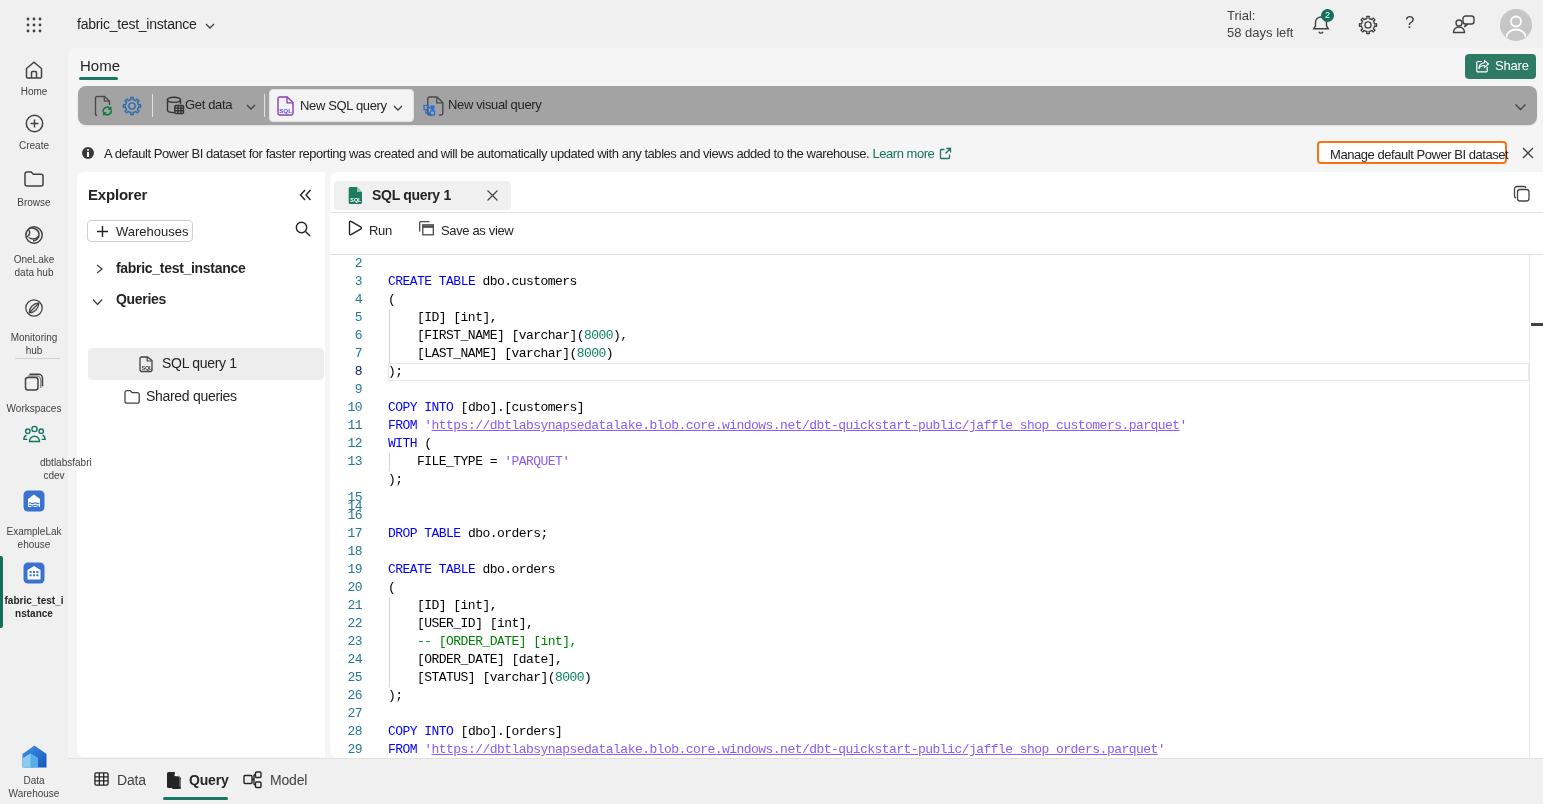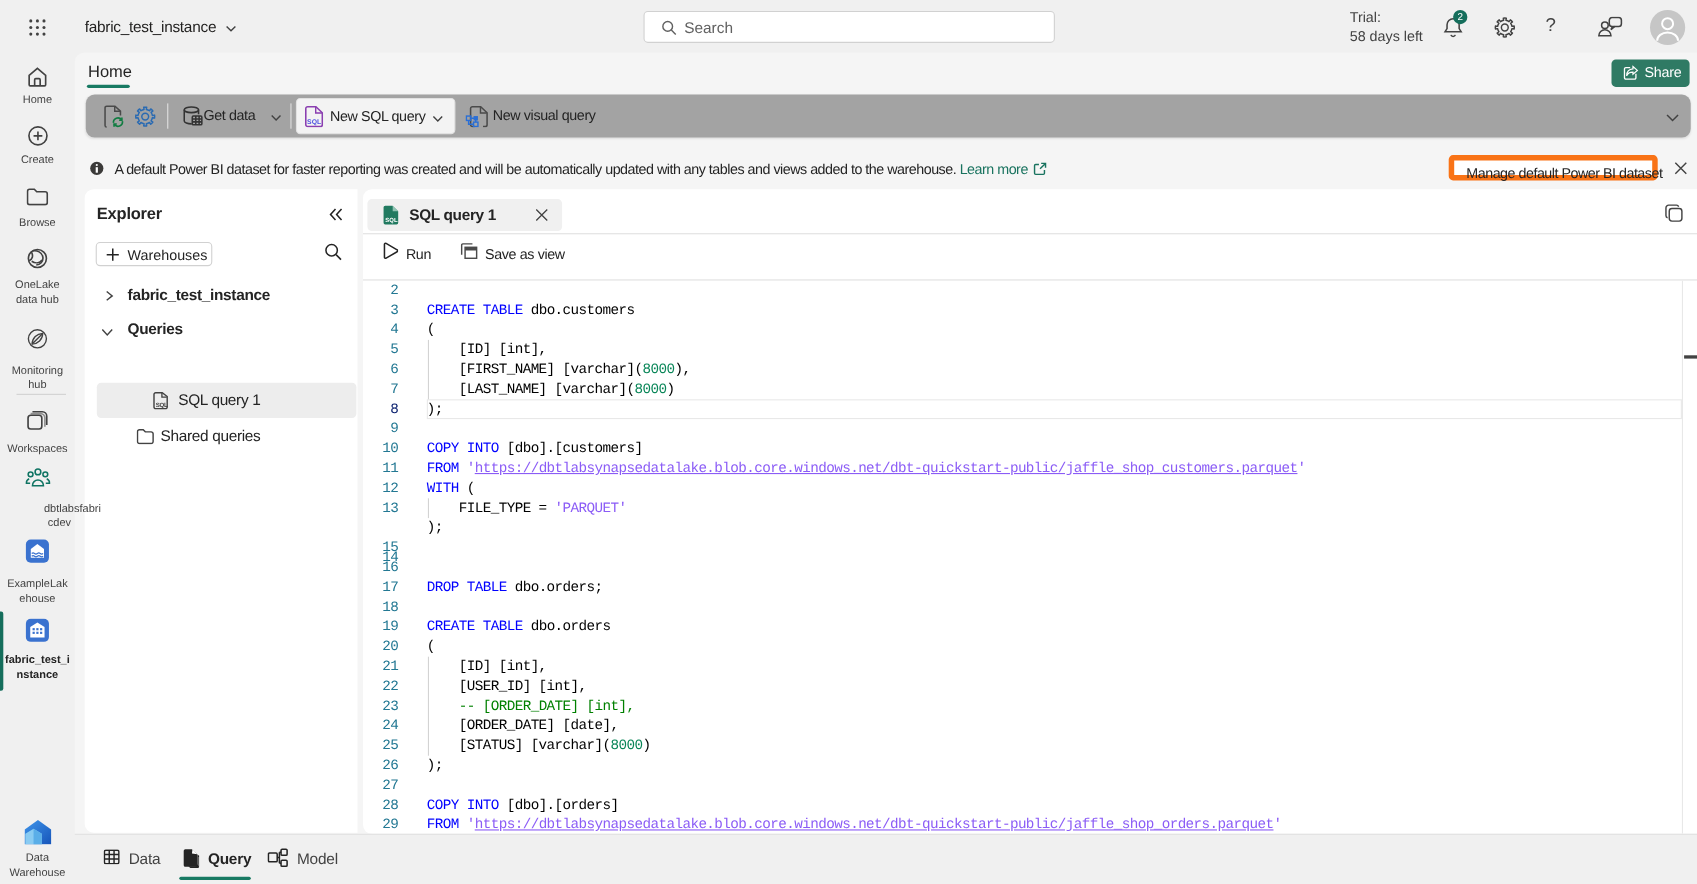--- a/index.html
+++ b/index.html
@@ -71,27 +71,20 @@
         <circle cx="14" cy="8" r="1.4"></circle>
         <circle cx="2" cy="14" r="1.4"></circle>
         <circle cx="8" cy="14" r="1.4"></circle>
         <circle cx="14" cy="14" r="1.4"></circle>
       </g>
     </svg>
   <div id="title">fabric_test_instance</div>
   <svg class="abs" style="left:204px;top:20px;" width="12" height="12" viewBox="0 0 12 12">
       <path d="M2 4 L6 8 L10 4" fill="none" stroke="#424242" stroke-width="1.3"></path>
     </svg>
-  <div id="searchbox">
-    <svg class="abs" style="left:15px;top:7px;" width="15" height="15" viewBox="0 0 15 15">
-        <circle cx="6" cy="6" r="4.4" fill="none" stroke="#616161" stroke-width="1.3"></circle>
-        <path d="M9.3 9.3 L13.3 13.3" stroke="#616161" stroke-width="1.3"></path>
-      </svg>
-    <span class="ph">Search</span>
-  </div>
   <div id="trial">Trial:<br>58 days left</div>
   <svg class="abs" style="left:1311px;top:15px;" width="20" height="20" viewBox="0 0 20 20">
       <path d="M10 2 a5.5 5.5 0 0 1 5.5 5.5 v3.5 l1.8 2.8 h-14.6 l1.8 -2.8 v-3.5 a5.5 5.5 0 0 1 5.5 -5.5 z" fill="none" stroke="#424242" stroke-width="1.4"></path>
       <path d="M8 16.7 a2.1 2.1 0 0 0 4 0" fill="none" stroke="#424242" stroke-width="1.4"></path>
     </svg>
   <div class="abs" style="left:1321px;top:9px;width:13px;height:13px;border-radius:50%;background:#156e5c;color:#fff;font-size:9px;text-align:center;line-height:13px;">2</div>
   <svg class="abs" style="left:1358px;top:15px;" width="20" height="20" viewBox="0 0 20 20">
       <g fill="none" stroke="#424242" stroke-width="1.35" stroke-linejoin="round">
         <circle cx="10" cy="10" r="3.1"></circle>
         <path d="M8.65 1.51 A8.60 8.60 0 0 1 11.35 1.51 L11.03 3.48 A6.60 6.60 0 0 1 13.88 4.66 L15.05 3.04 A8.60 8.60 0 0 1 16.96 4.95 L15.34 6.12 A6.60 6.60 0 0 1 16.52 8.97 L18.49 8.65 A8.60 8.60 0 0 1 18.49 11.35 L16.52 11.03 A6.60 6.60 0 0 1 15.34 13.88 L16.96 15.05 A8.60 8.60 0 0 1 15.05 16.96 L13.88 15.34 A6.60 6.60 0 0 1 11.03 16.52 L11.35 18.49 A8.60 8.60 0 0 1 8.65 18.49 L8.97 16.52 A6.60 6.60 0 0 1 6.12 15.34 L4.95 16.96 A8.60 8.60 0 0 1 3.04 15.05 L4.66 13.88 A6.60 6.60 0 0 1 3.48 11.03 L1.51 11.35 A8.60 8.60 0 0 1 1.51 8.65 L3.48 8.97 A6.60 6.60 0 0 1 4.66 6.12 L3.04 4.95 A8.60 8.60 0 0 1 4.95 3.04 L6.12 4.66 A6.60 6.60 0 0 1 8.97 3.48 Z"></path>
@@ -188,21 +181,21 @@
     <div class="abs" style="left:14px;top:21px;width:12px;height:12px;border-radius:50%;background:#3b3a39;"></div>
     <div class="abs" style="left:18.7px;top:23.2px;width:2.2px;height:2.2px;background:#fff;border-radius:50%;"></div>
     <div class="abs" style="left:18.9px;top:26.4px;width:1.8px;height:5px;background:#fff;"></div>
     <span class="abs" style="left:36px;top:20px;font-size:13px;letter-spacing:-0.45px;white-space:nowrap;">A default Power BI dataset for faster reporting was created and will be automatically updated with any tables and views added to the warehouse. <span style="color:#19735f;">Learn more</span></span>
     <svg class="abs" style="left:871px;top:21px;" width="13" height="13" viewBox="0 0 13 13">
         <g fill="none" stroke="#19735f" stroke-width="1.3">
           <path d="M5.5 2.5 H2.5 a1 1 0 0 0 -1 1 v7 a1 1 0 0 0 1 1 h7 a1 1 0 0 0 1 -1 V7.5"></path>
           <path d="M7.5 1.5 h4 v4 M11.2 1.8 L6.5 6.5"></path>
         </g>
       </svg>
-    <div class="abs" style="left:1249px;top:15px;width:190px;height:23px;border:5px solid #f97316;border-radius:4px;background:#fff;">
+    <div class="abs" style="left:1249px;top:15px;width:190px;height:23px;border:2px solid #f97316;border-radius:4px;background:#fff;">
       <span class="abs" style="left:11px;top:4px;font-size:13px;letter-spacing:-0.45px;white-space:nowrap;">Manage default Power BI dataset</span>
     </div>
     <svg class="abs" style="left:1454px;top:21px;" width="12" height="12" viewBox="0 0 12 12">
         <path d="M1 1 L11 11 M11 1 L1 11" stroke="#424242" stroke-width="1.3"></path>
       </svg>
   </div>
   <div id="explorer">
     <div class="abs bold" style="left:11px;top:14px;font-size:15px;letter-spacing:-0.2px;color:#242424;">Explorer</div>
     <svg class="abs" style="left:222px;top:17px;" width="13" height="12" viewBox="0 0 13 12">
         <g fill="none" stroke="#242424" stroke-width="1.4">

